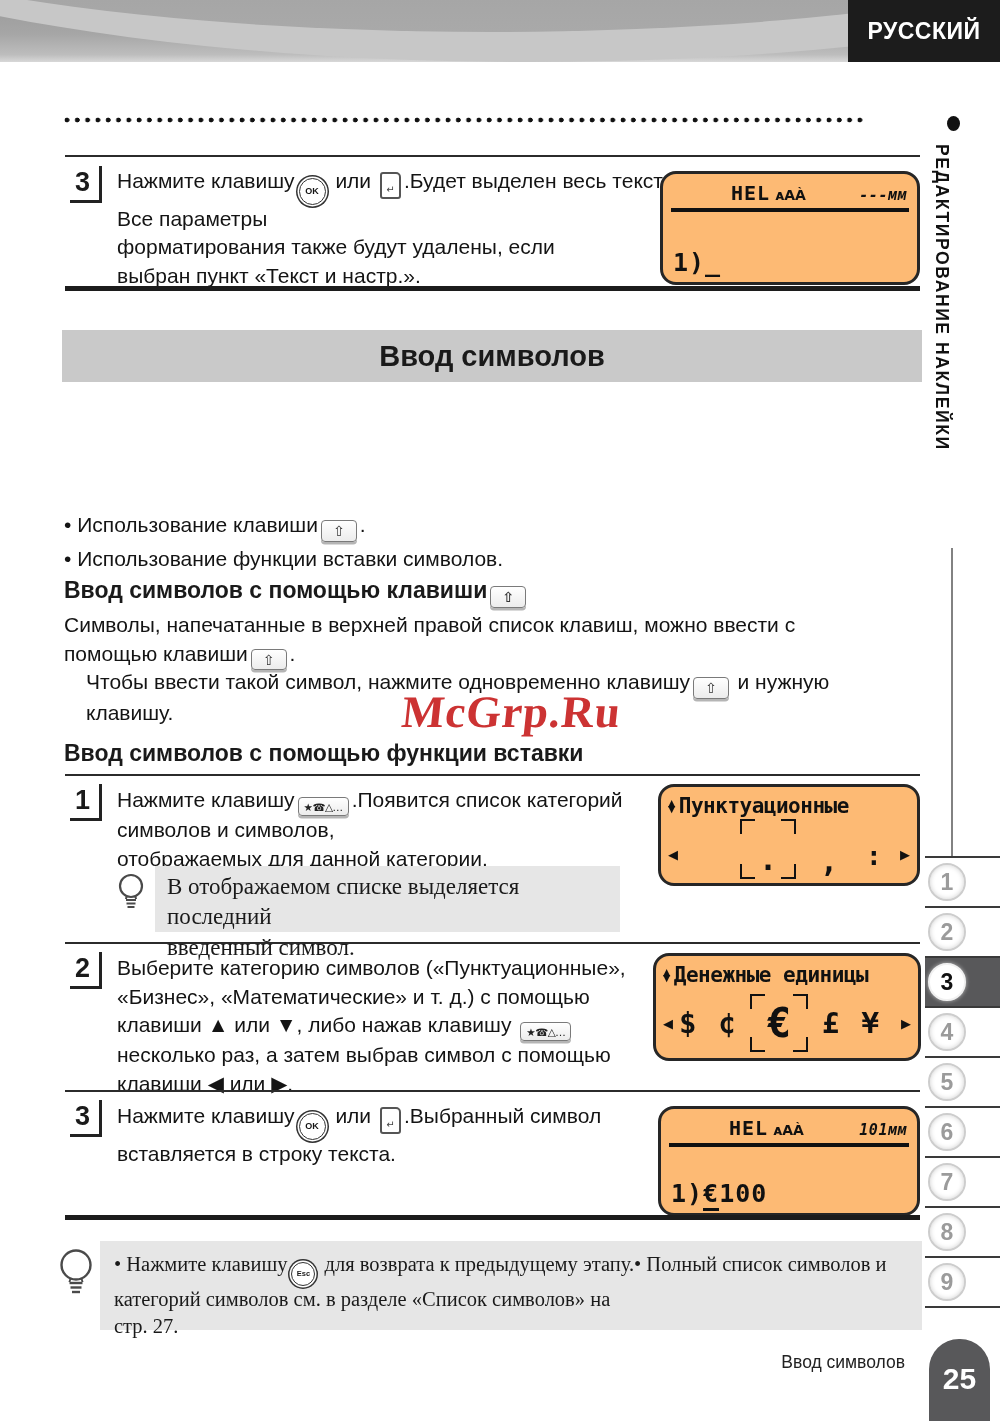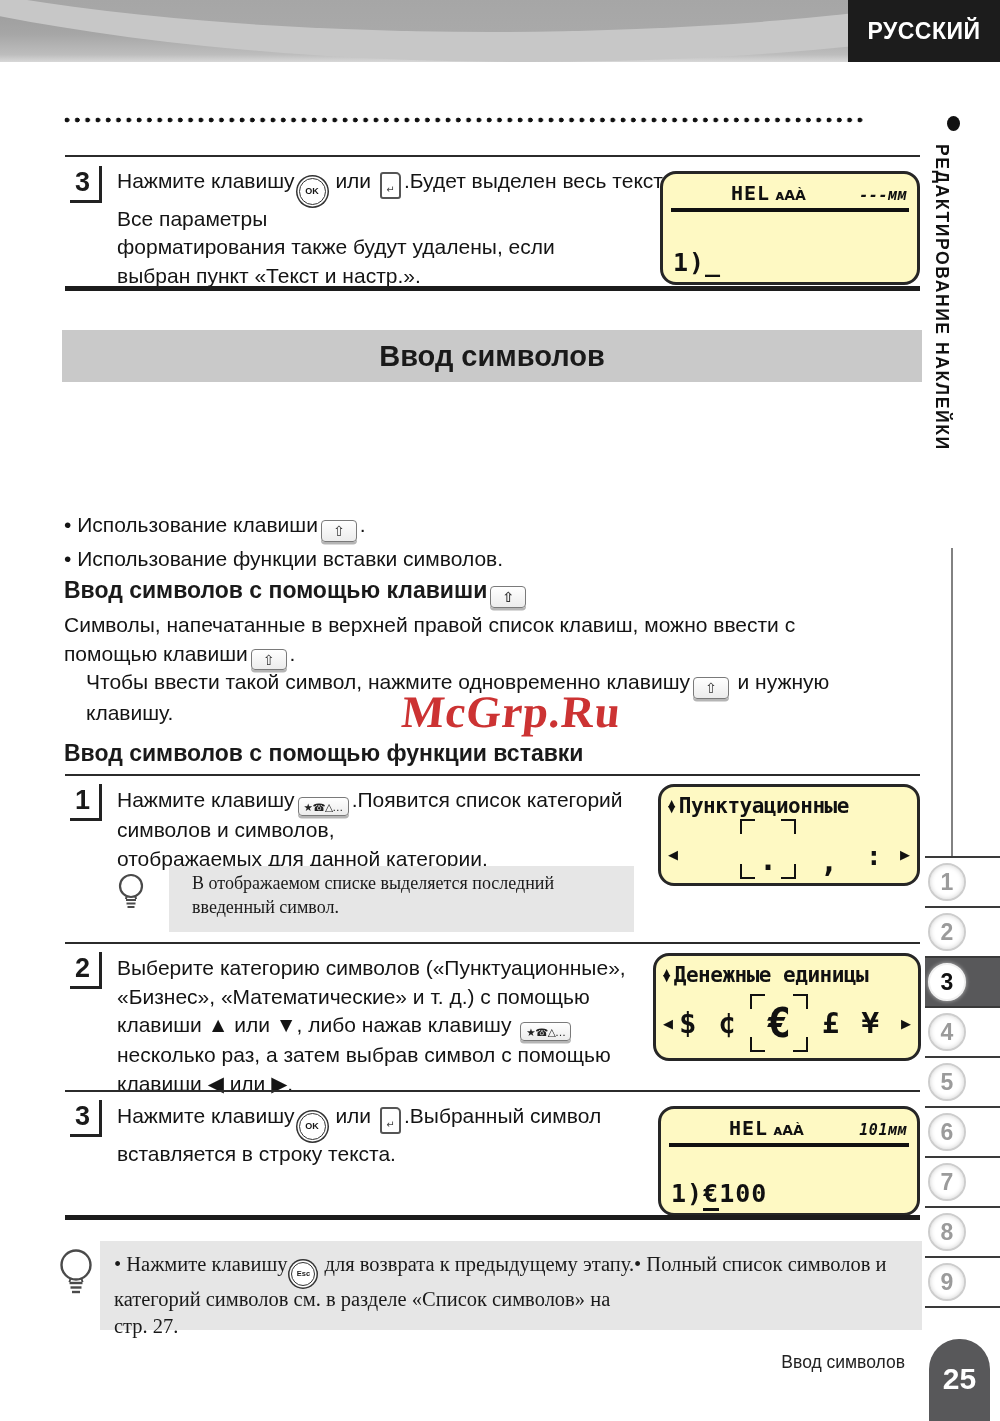--- a/index.html
+++ b/index.html
@@ -71,21 +71,21 @@
   .key-box { display:inline-block; border:1.5px solid #7a7a7a; border-radius:4px;
              background:linear-gradient(#ffffff,#ececec); box-shadow:0 2.5px 0 #b5b5b5;
              padding:1px 11px 0; font-size:14px; vertical-align:-4px; margin:0 3px; line-height:1.35;
              font-family:"DejaVu Sans",sans-serif; color:#333; }
   .key-box.sym { padding:2px 5px 1px; font-size:10.5px; letter-spacing:-0.5px; color:#222; }
   .key-return { display:inline-flex; width:17px; height:23px; border:2px solid #555; border-radius:3px 5px 3px 3px;
              align-items:flex-end; justify-content:center; font-size:10px; vertical-align:-5px; margin:0 3px;
              font-family:"DejaVu Sans",sans-serif; color:#444; }
 
   
-  .lcd { position:absolute; border:3px solid #262626; border-radius:16px; background:#fef9c3;
+  .lcd { position:absolute; border:3px solid #262626; border-radius:16px; background:#fdba74;
          box-sizing:border-box; font-family:"DejaVu Sans Mono",monospace; color:#111; }
   .screen-head { display:flex; align-items:baseline; margin:7px 8px 0; padding:0 2px 3px;
          border-bottom:4.5px solid #111; font-weight:bold; }
   .screen-head .hel { font-size:20px; margin-left:58px; letter-spacing:1px; }
   .screen-head .sizes { font-size:14px; margin-left:5px; font-family:"DejaVu Sans",sans-serif; }
   .screen-head .len { margin-left:auto; font-size:15px; letter-spacing:.5px;font-style:italic; }
   .lcd .line1 { position:absolute; left:10px; bottom:5px; font-size:25px; font-weight:bold; letter-spacing:1px; }
   .curs { border-bottom:3px solid #111; }
 
   .cat { display:flex; align-items:center; gap:4px; margin:7px 6px 0 7px; font-weight:bold;
@@ -195,21 +195,21 @@
   <div class="t" style="left:117px; top:786px; width:540px"><span>Нажмите клавишу</span><span class="key-box sym">★☎△…</span><span>.</span><span>Появится список категорий символов и символов,
 отображаемых для данной категории.</span></div>
 
   <svg class="bulb" style="left:116px; top:872px" width="30" height="44" viewBox="0 0 30 44">
     <circle cx="15" cy="14" r="11" fill="none" stroke="#4a4a4a" stroke-width="2.2"></circle>
     <path d="M10 27 Q10 25 11.5 24 M20 27 Q20 25 18.5 24" fill="none" stroke="#4a4a4a" stroke-width="2"></path>
     <line x1="10" y1="28" x2="20" y2="28" stroke="#4a4a4a" stroke-width="2"></line>
     <line x1="10.5" y1="31.5" x2="19.5" y2="31.5" stroke="#4a4a4a" stroke-width="2"></line>
     <line x1="11.5" y1="35" x2="18.5" y2="35" stroke="#4a4a4a" stroke-width="2"></line>
   </svg>
-  <div class="notebox" style="left:169px; top:866px; width:465px; height:66px; padding:6px 23px; font-size:18px; line-height:1.32">В отображаемом списке выделяется последний
+  <div class="notebox" style="left:155px; top:866px; width:465px; height:66px; padding:6px 12px; font-size:23px; line-height:1.32">В отображаемом списке выделяется последний
 введенный символ.</div>
 
   <div class="lcd" style="left:658px; top:784px; width:262px; height:102px">
     <div class="cat">
       <span class="updn">
           <span>▲</span>
           <span>▼</span>
         </span>
       <span>Пунктуационные</span>
     </div>

